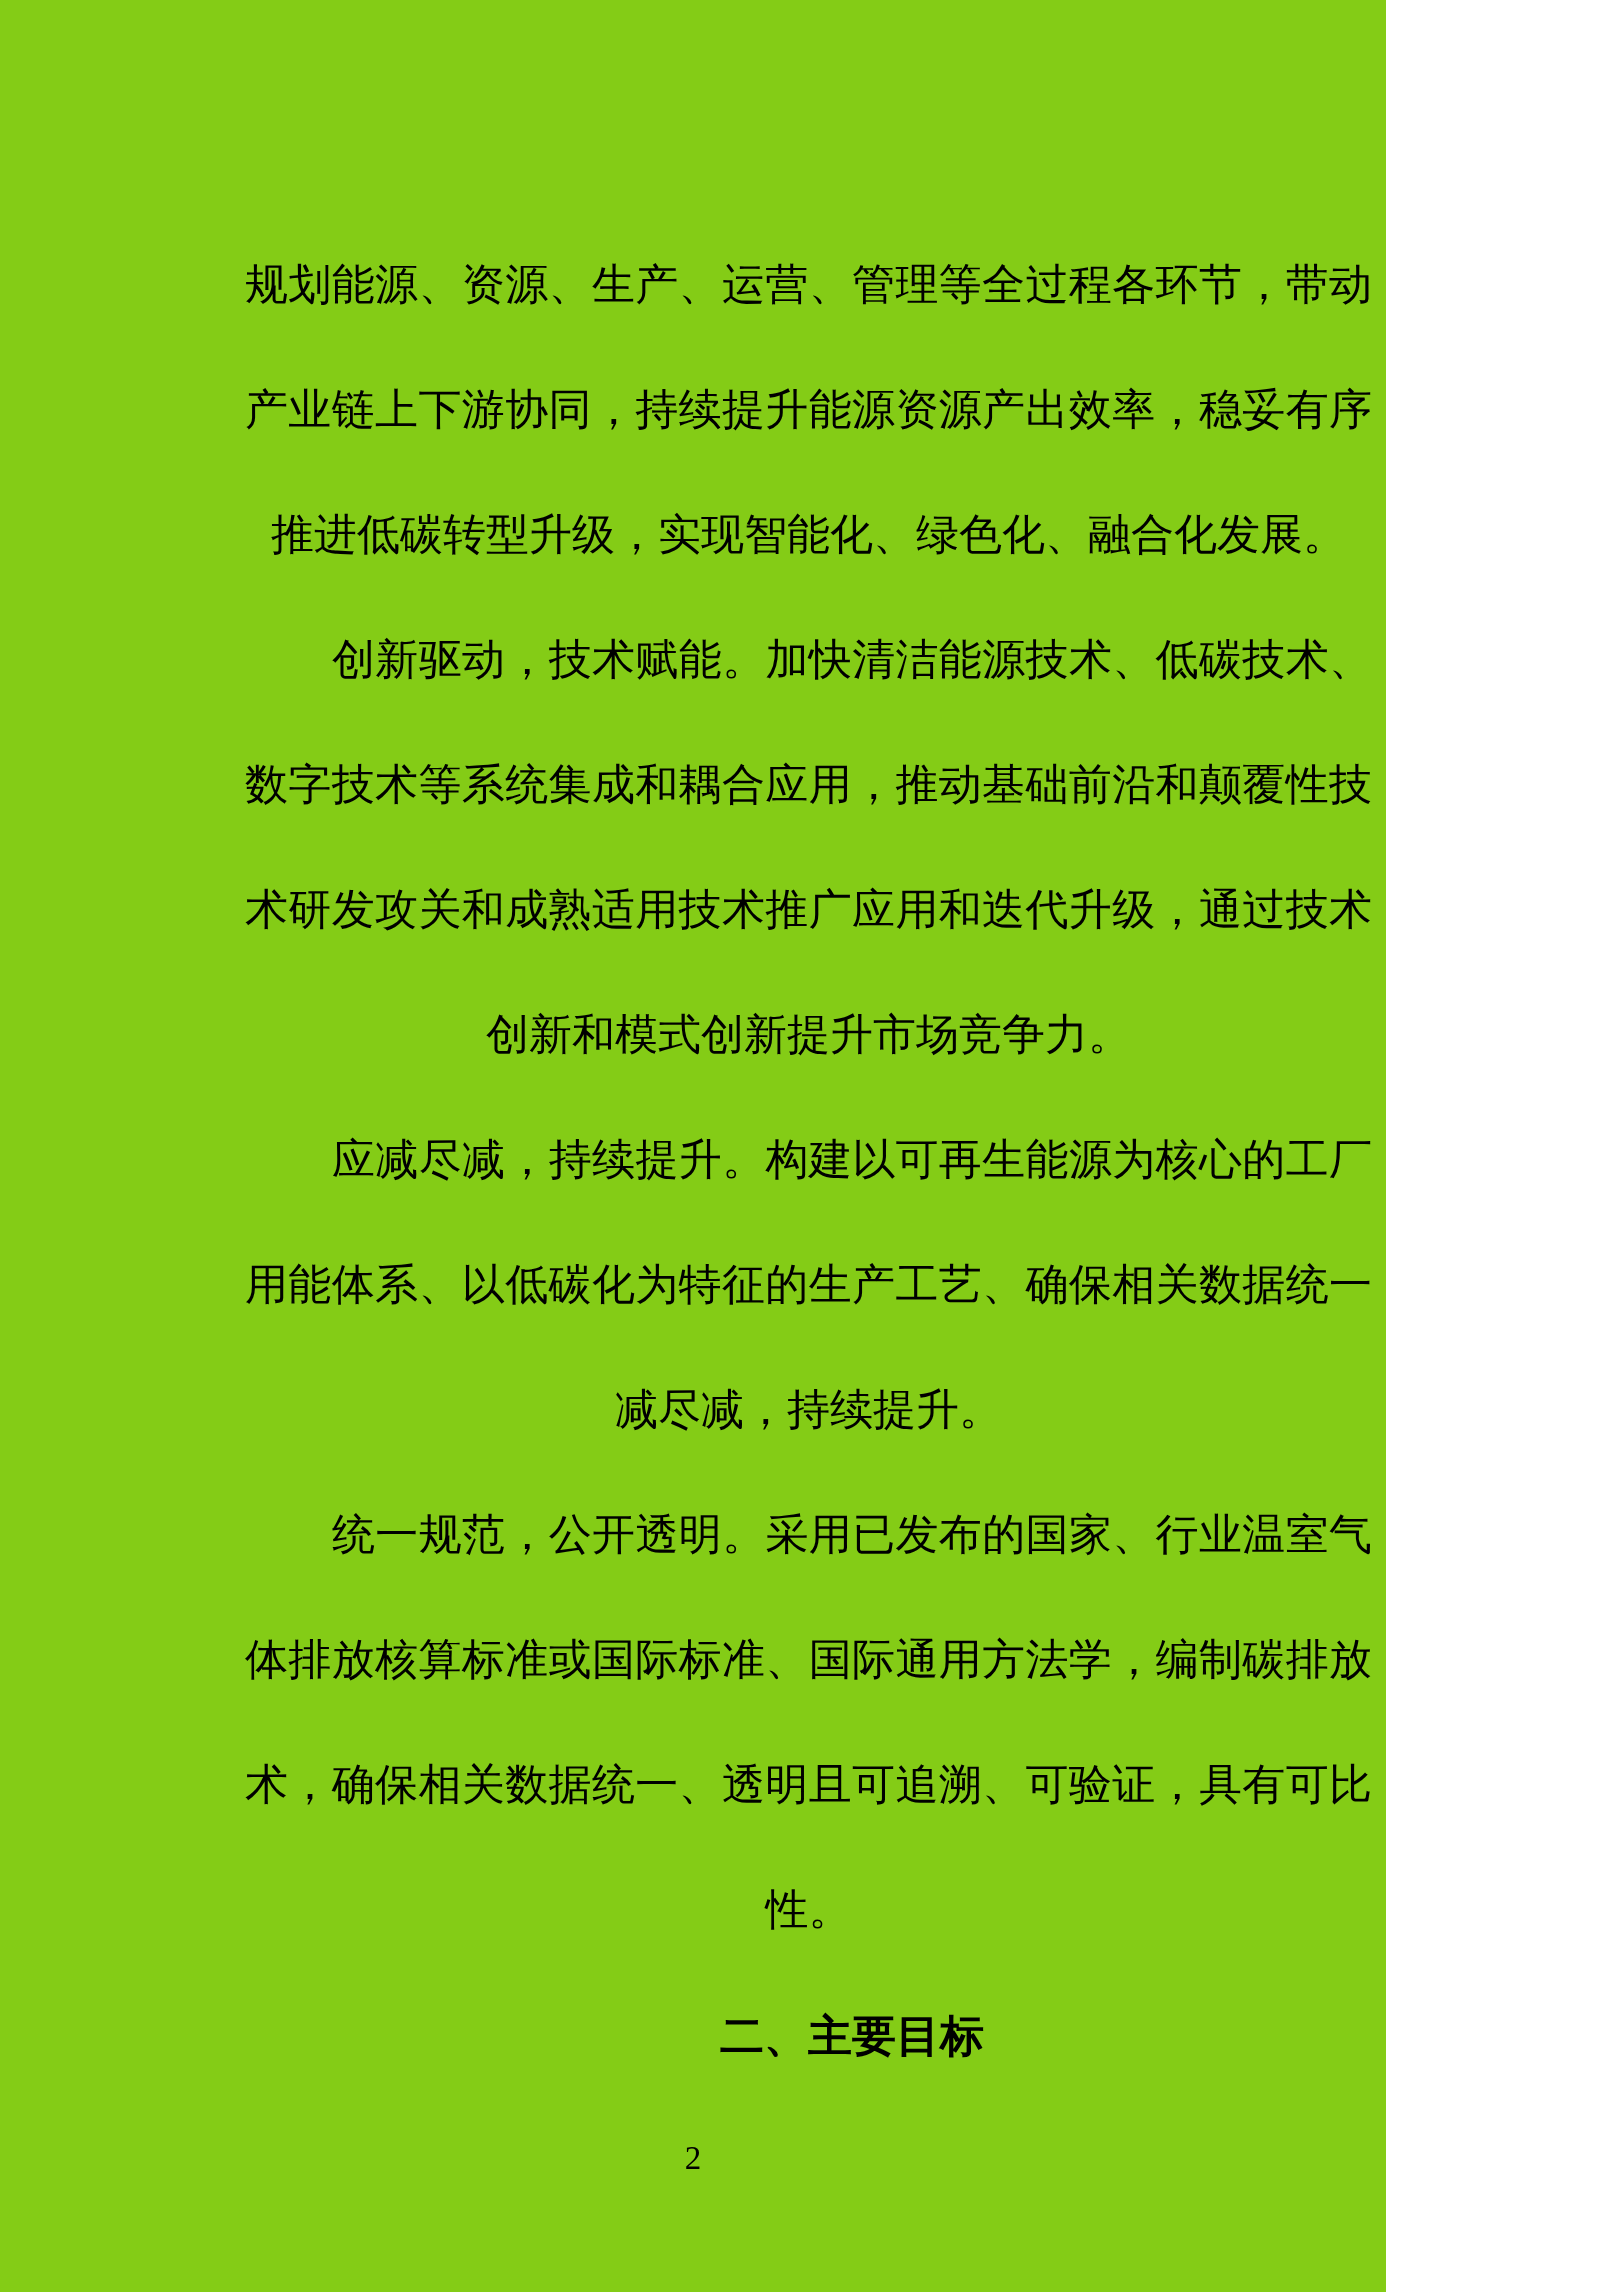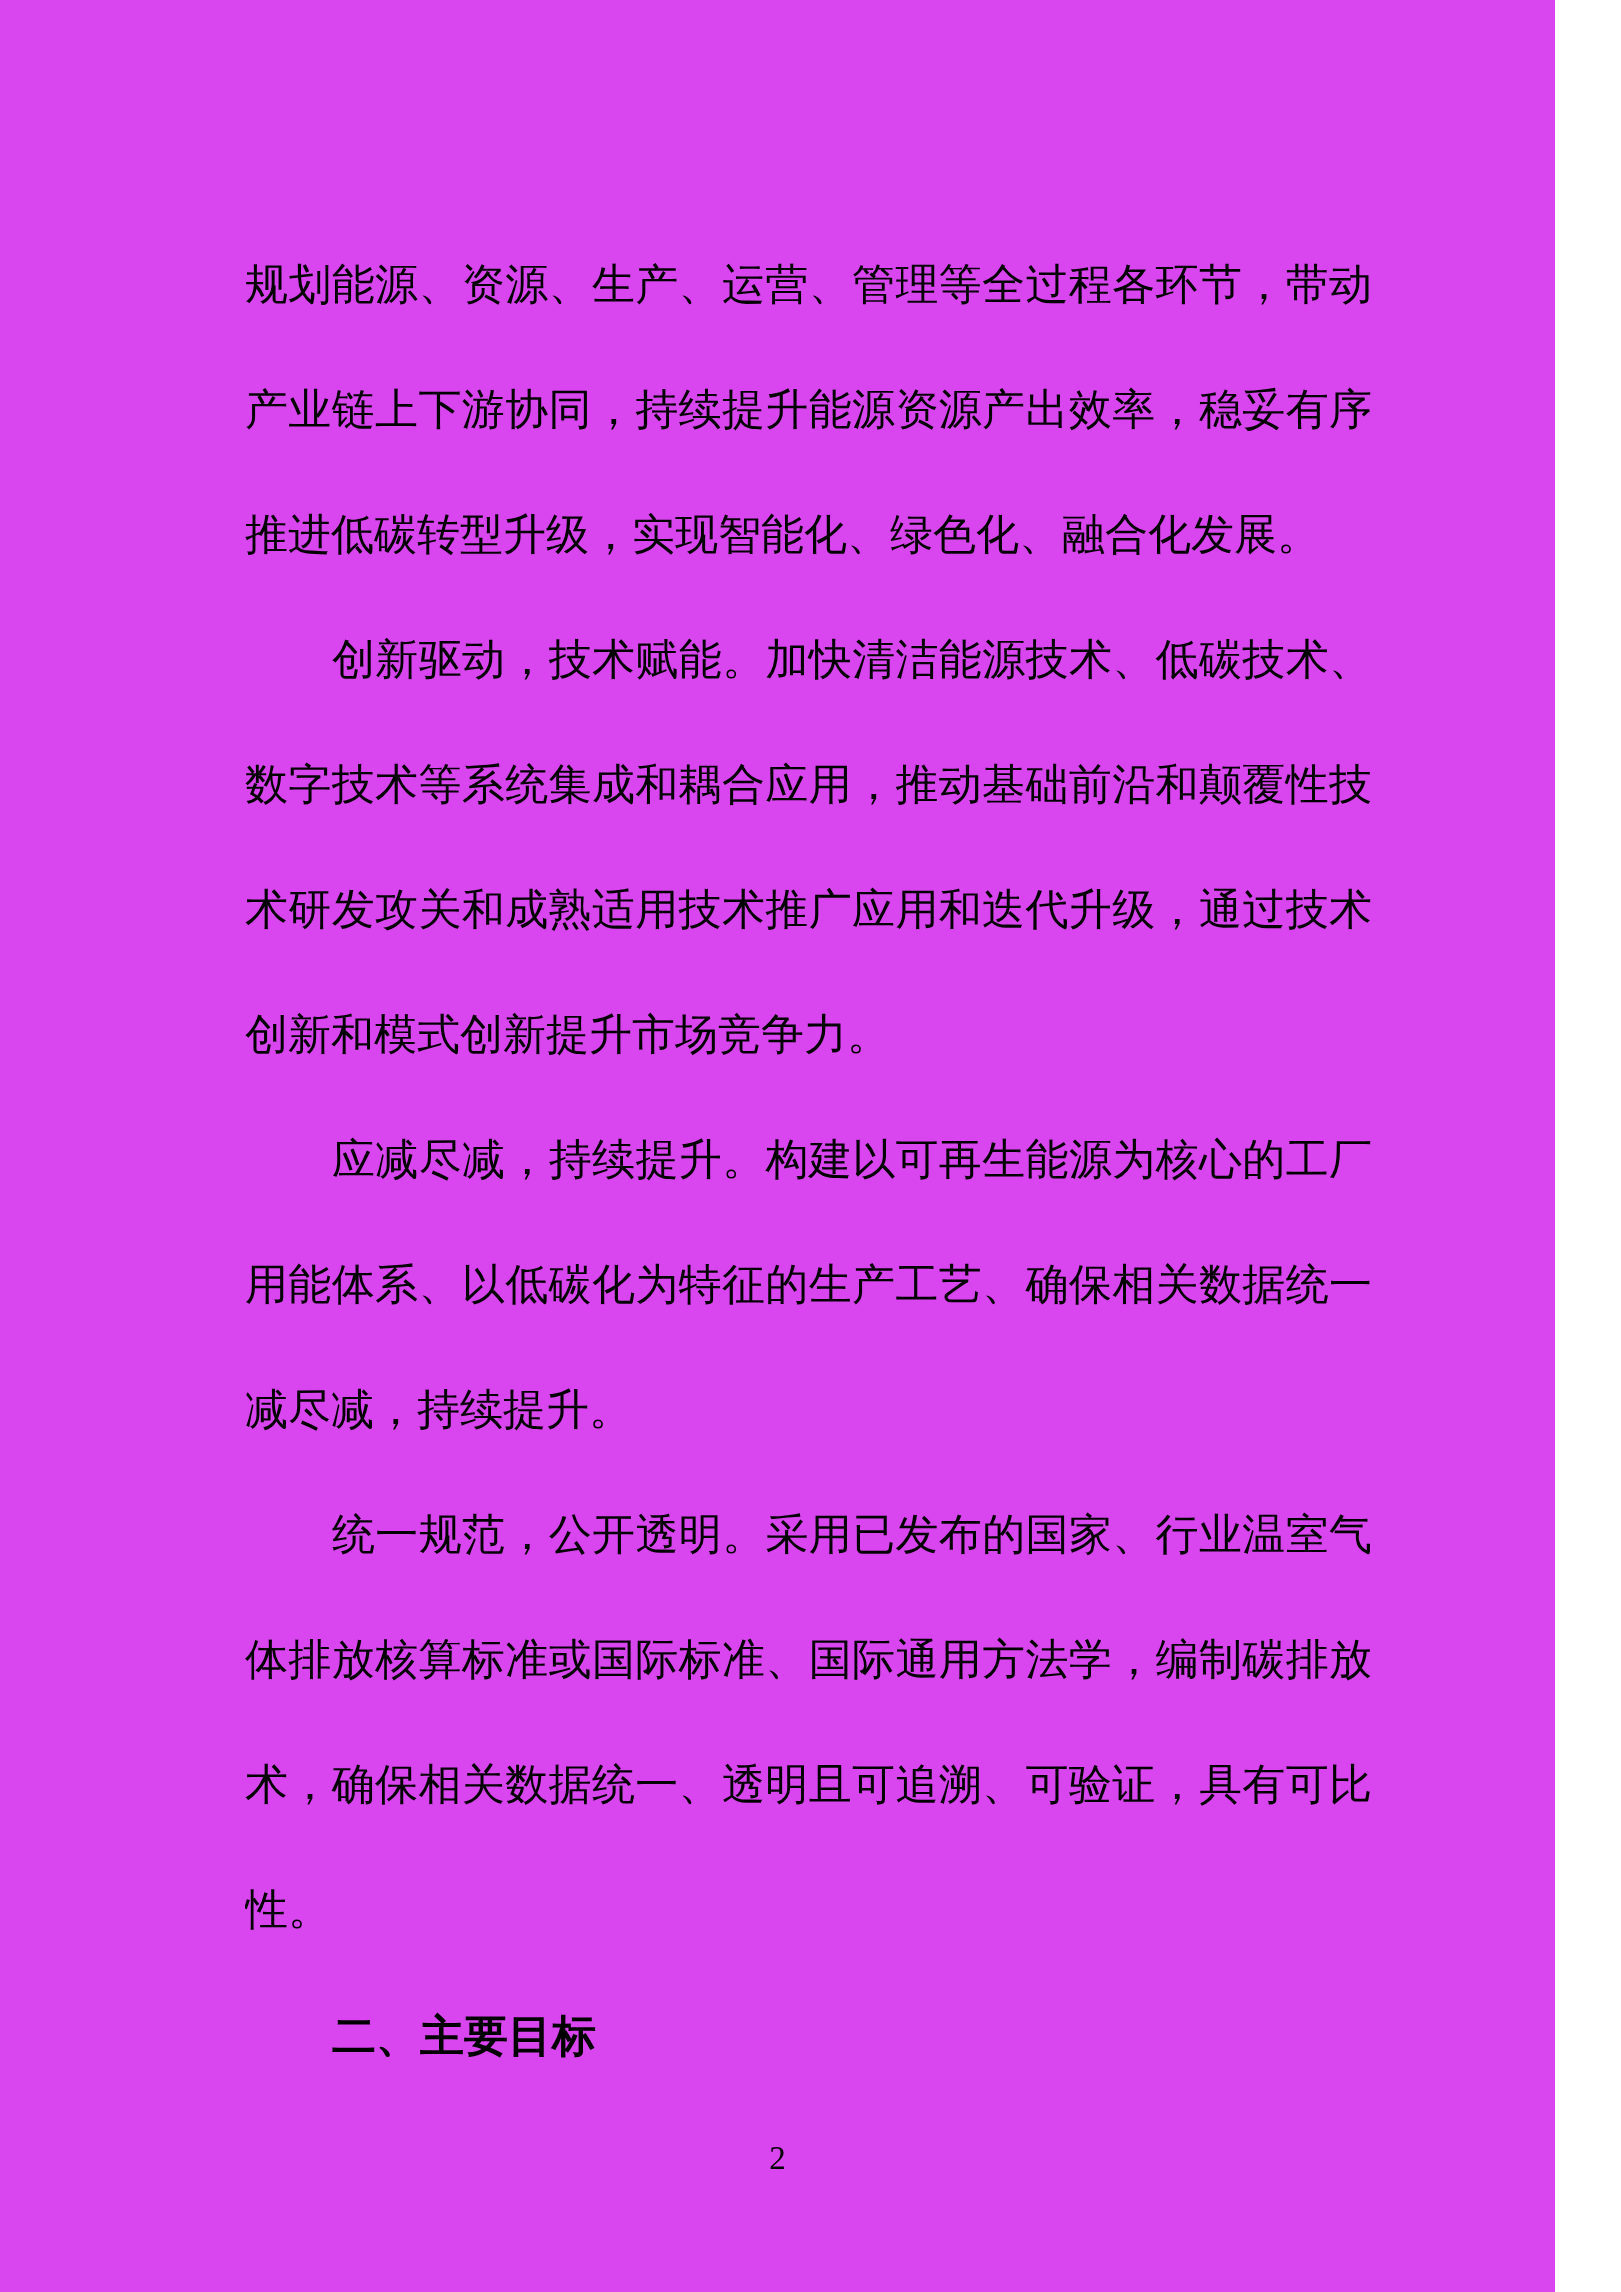--- a/index.html
+++ b/index.html
@@ -3,38 +3,38 @@
 <meta charset="utf-8">
 <style>
   html,body{margin:0;padding:0;}
   body{
     width:1621px;height:2293px;
     background:#ffffff;
     font-family:"Liberation Serif","DejaVu Serif",serif;
   }
   .page{
     position:relative;
-    width:1555px;height:2293px;
-    background:#d946ef;
+    width:1386px;height:2293px;
+    background:#84cc16;
     overflow:hidden;
   }
   .text-block{
     position:absolute;
     left:245px;
     top:201px;
     width:1127px;
   }
   .line{
     height:82px;
     line-height:82px;
     font-size:43px;
     color:#000000;
     font-family:"Liberation Serif","DejaVu Serif",serif;
     overflow:hidden;
-    text-align:left;
+    text-align:center;
     white-space:nowrap;
   }
   .line.justify{
     white-space:normal;
     text-align:justify;
     text-align-last:justify;
   }
   .line.indent{
     padding-left:87px;
   }

